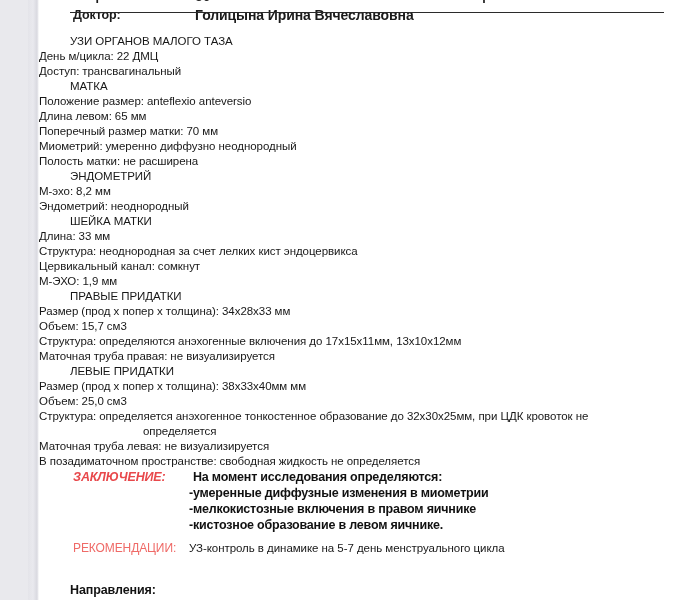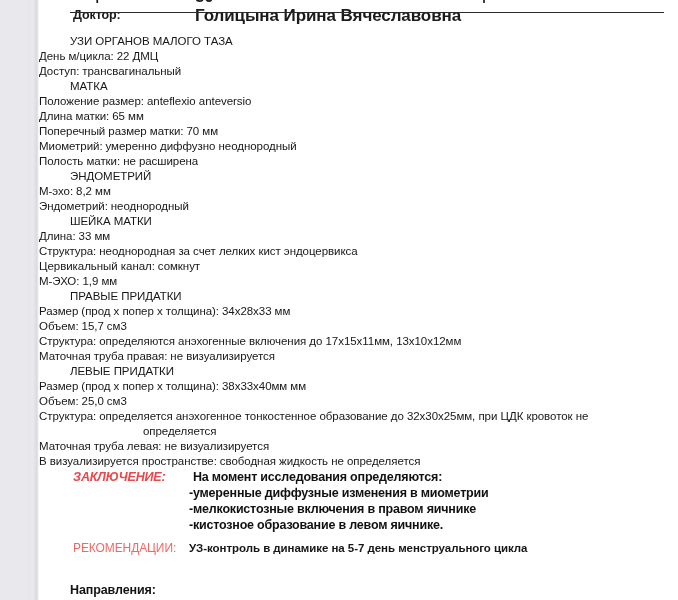--- a/index.html
+++ b/index.html
@@ -52,21 +52,21 @@
   }
   .hdr-label {
     position: absolute;
     font-size: 12.5px;
     font-weight: bold;
     color: #1b1b1b;
     letter-spacing: -0.1px;
   }
   .hdr-value {
     position: absolute;
-    font-size: 17px;
+    font-size: 14px;
     font-weight: bold;
     color: #1b1b1b;
     letter-spacing: -0.1px;
   }
   .c-lab1 { left: 34px; }
   .c-val1 { left: 156px; }
   .c-lab2 { left: 413px; }
   .c-val2 { left: 520px; }
 
   .hdr-rule {
@@ -144,21 +144,21 @@
     left: 34px;
     font-size: 12px;
     font-weight: normal;
     color: #ef6a67;
     letter-spacing: -0.1px;
   }
   .rec-val {
     position: absolute;
     left: 150px;
     font-size: 11.5px;
-    font-weight: bold;
+    font-weight: normal;
     color: #171717;
     letter-spacing: -0.05px;
   }
 
   .spacer-lg { height: 26px; }
   .spacer-sm { height: 7px; }
 
   .footer-head {
     padding-left: 31px;
     font-size: 12.5px;
@@ -199,21 +199,21 @@
       </div>
       <div class="line item">
         <span class="lbl">Доступ:</span><span class="val">трансвагинальный</span>
       </div>
 
       <div class="line sec-head">МАТКА</div>
       <div class="line item">
         <span class="lbl">Положение размер:</span><span class="val">anteflexio anteversio</span>
       </div>
       <div class="line item">
-        <span class="lbl">Длина матки:</span><span class="val">65 мм</span>
+        <span class="lbl">Длина левом:</span><span class="val">65 мм</span>
       </div>
       <div class="line item">
         <span class="lbl">Поперечный размер матки:</span><span class="val">70 мм</span>
       </div>
       <div class="line item">
         <span class="lbl">Миометрий:</span><span class="val">умеренно диффузно неоднородный</span>
       </div>
       <div class="line item">
         <span class="lbl">Полость матки:</span><span class="val">не расширена</span>
       </div>
@@ -262,21 +262,21 @@
         <span class="lbl">Объем:</span><span class="val">25,0 см3</span>
       </div>
       <div class="line item">
         <span class="lbl">Структура:</span><span class="val">определяется анэхогенное тонкостенное образование до 32х30х25мм, при ЦДК кровоток не</span>
       </div>
       <div class="line cont">определяется</div>
       <div class="line item">
         <span class="lbl">Маточная труба левая:</span><span class="val">не визуализируется</span>
       </div>
       <div class="line item">
-        <span class="lbl">В визуализируется пространстве:</span><span class="val">свободная жидкость не определяется</span>
+        <span class="lbl">В позадиматочном пространстве:</span><span class="val">свободная жидкость не определяется</span>
       </div>
 
       <div class="concl-row">
         <span class="concl-key">ЗАКЛЮЧЕНИЕ:</span>
         <span class="concl-val">На момент исследования определяются:</span>
       </div>
       <div class="concl-row">
         <span class="concl-cont">-умеренные диффузные изменения в миометрии</span>
       </div>
       <div class="concl-row">

